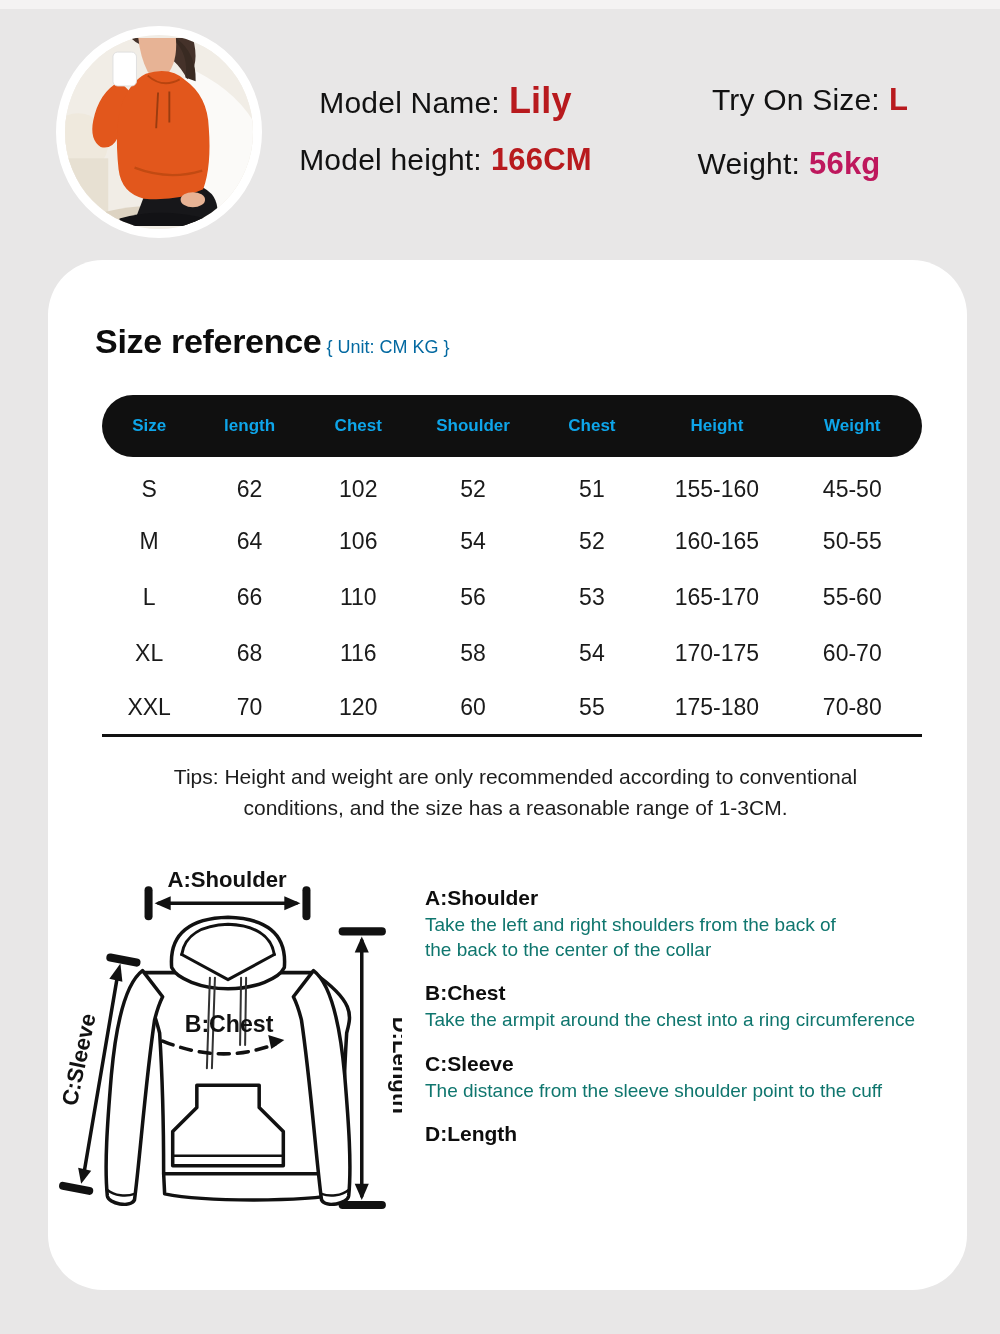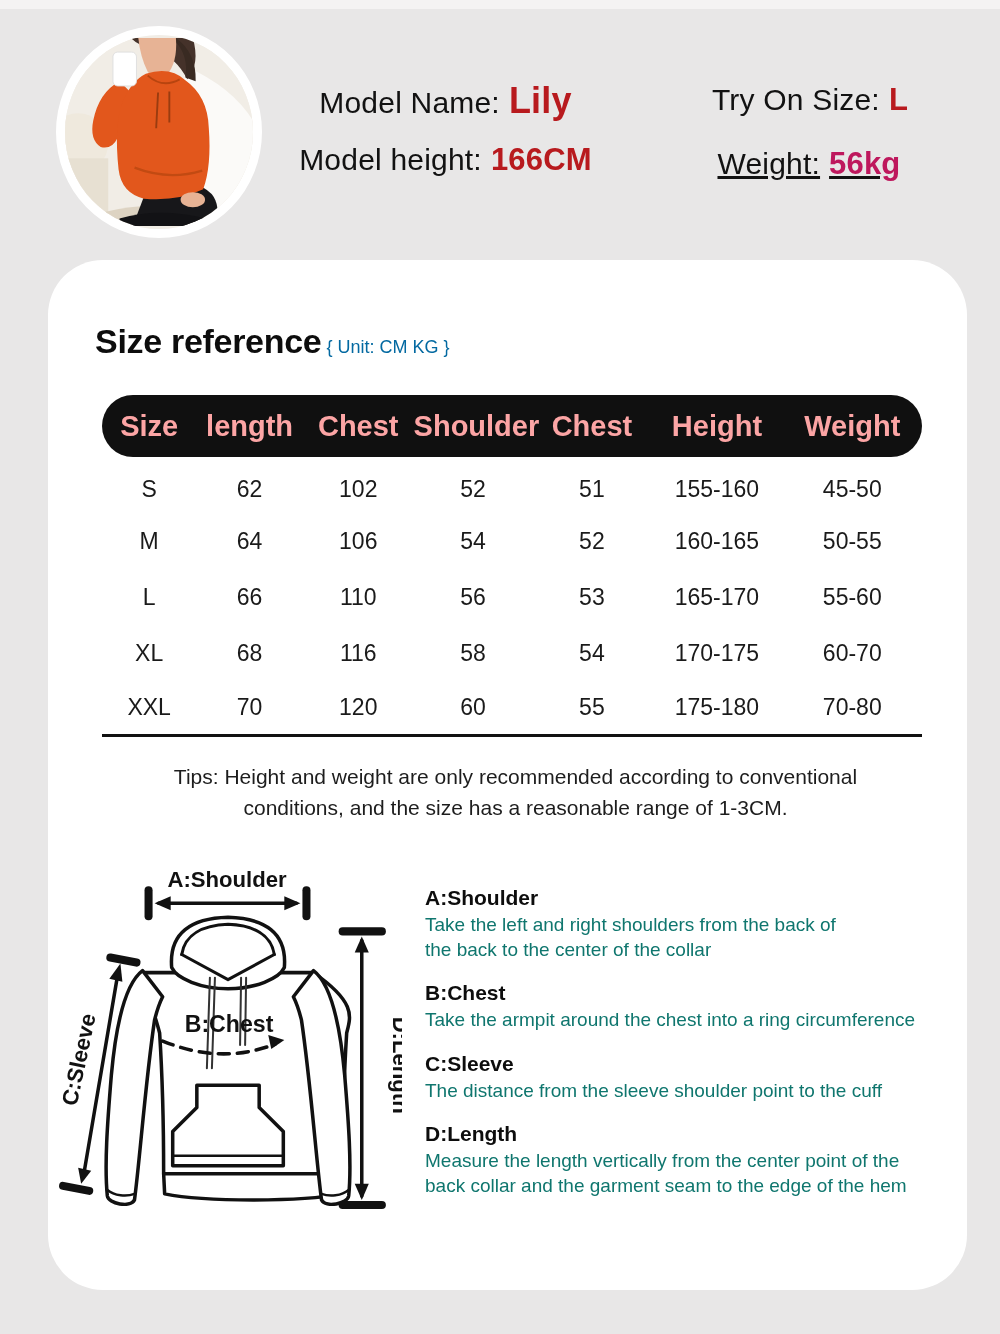--- a/index.html
+++ b/index.html
@@ -22,42 +22,42 @@
     position:absolute; display:flex; align-items:baseline; justify-content:center;
     white-space:nowrap; font-size:30px; color:#121212; letter-spacing:0.2px;
   }
   .hfield .val { margin-left:9px; font-weight:bold; }
   .f1 { left:278px; top:80px;  width:335px; }
   .f1 .val { font-size:36px; }
   .f2 { left:665px; top:82px;  width:290px; }
   .f2 .val { font-size:31px; }
   .f3 { left:268px; top:142px; width:355px; }
   .f3 .val { font-size:31px; }
-  .f4 { left:664px; top:146px; width:290px;text-decoration:underline; }
+  .f4 { left:644px; top:146px; width:290px; }
   .f4 .val { font-size:31px; }
 
   
   .card {
     position:absolute; left:48px; top:260px; width:919px; height:1030px;
     background:#ffffff; border-radius:55px;
   }
   .title-row {
     position:absolute; left:47px; top:62px;
     display:flex; align-items:baseline; gap:5px;
   }
   .title-row h1 { font-size:34px; font-weight:800; color:#0d0d0d; letter-spacing:-0.3px; }
   .title-row .unit { font-size:18px; color:#0369a1; }
 
   table.size-table {
     position:absolute; left:54px; top:135px; width:820px;
     border-collapse:separate; border-spacing:0; table-layout:fixed;
     text-align:center;
   }
   table.size-table thead th {
-    background:#101010; color:#fca5a5; font-size:29px; font-weight:bold;
+    background:#101010; color:#0ea5e9; font-size:17px; font-weight:bold;
     height:62px; vertical-align:middle;
   }
   table.size-table thead th:first-child { border-radius:31px 0 0 31px; }
   table.size-table thead th:last-child  { border-radius:0 31px 31px 0; }
   table.size-table tbody td {
     height:56px; font-size:23px; color:#1a1a1a; vertical-align:middle;
   }
   table.size-table tbody tr.first td { padding-top:8px; }
   table.size-table tbody tr.last td { border-bottom:3px solid #111; }
 
@@ -267,18 +267,17 @@
       <div class="def-block">
         <h3>B:Chest</h3>
         <p>Take the armpit around the chest into a ring circumference</p>
       </div>
       <div class="def-block">
         <h3>C:Sleeve</h3>
         <p>The distance from the sleeve shoulder point to the cuff</p>
       </div>
       <div class="def-block">
         <h3>D:Length</h3>
-        <p><span>Measure the length vertically from the center point of the</span><br><span>back collar and the garment seam to the edge of the hem</span></p>
       </div>
     </div>
 
   </section>
 </div>
 
 </body></html>

